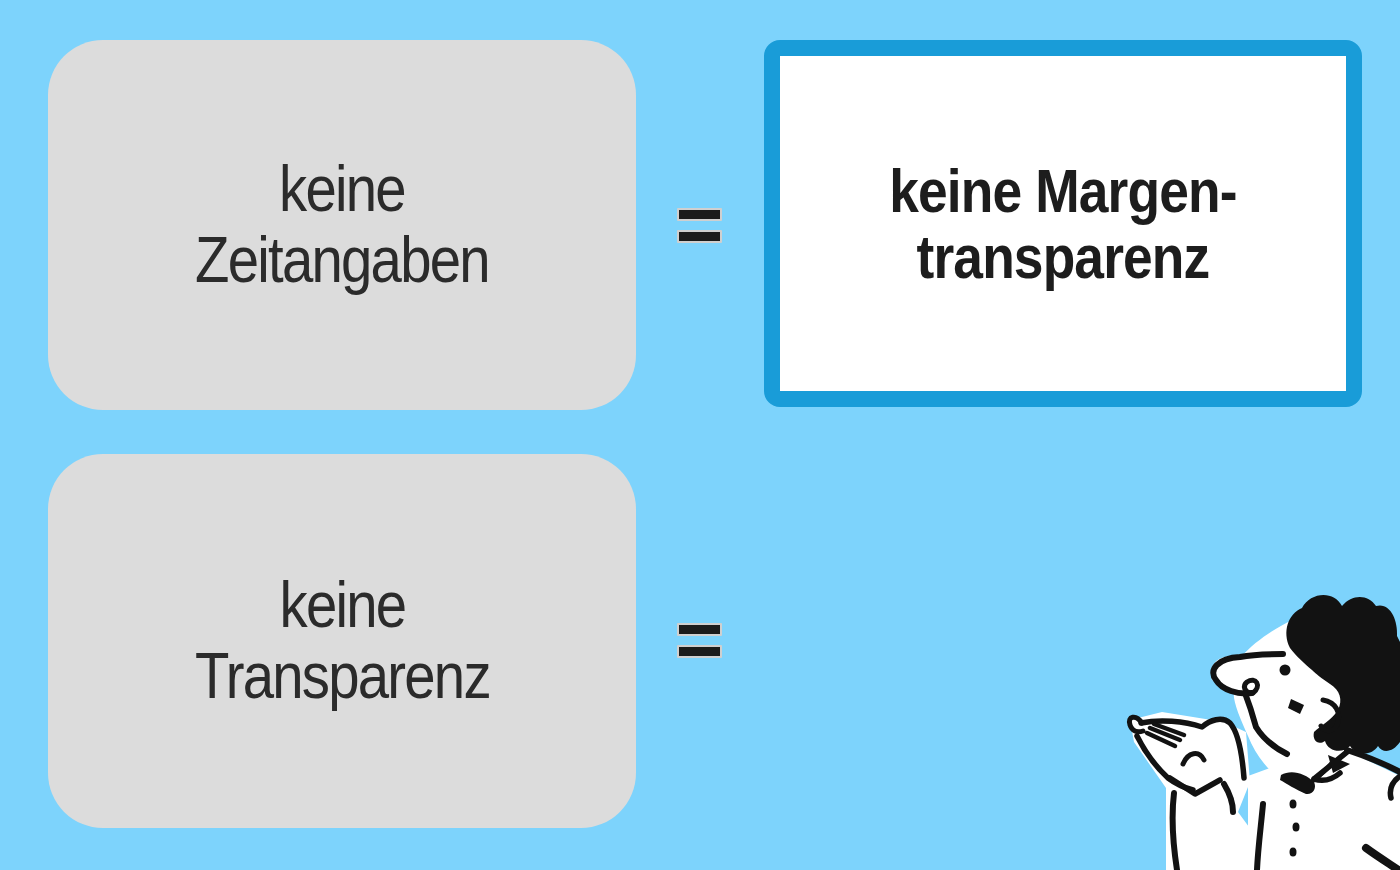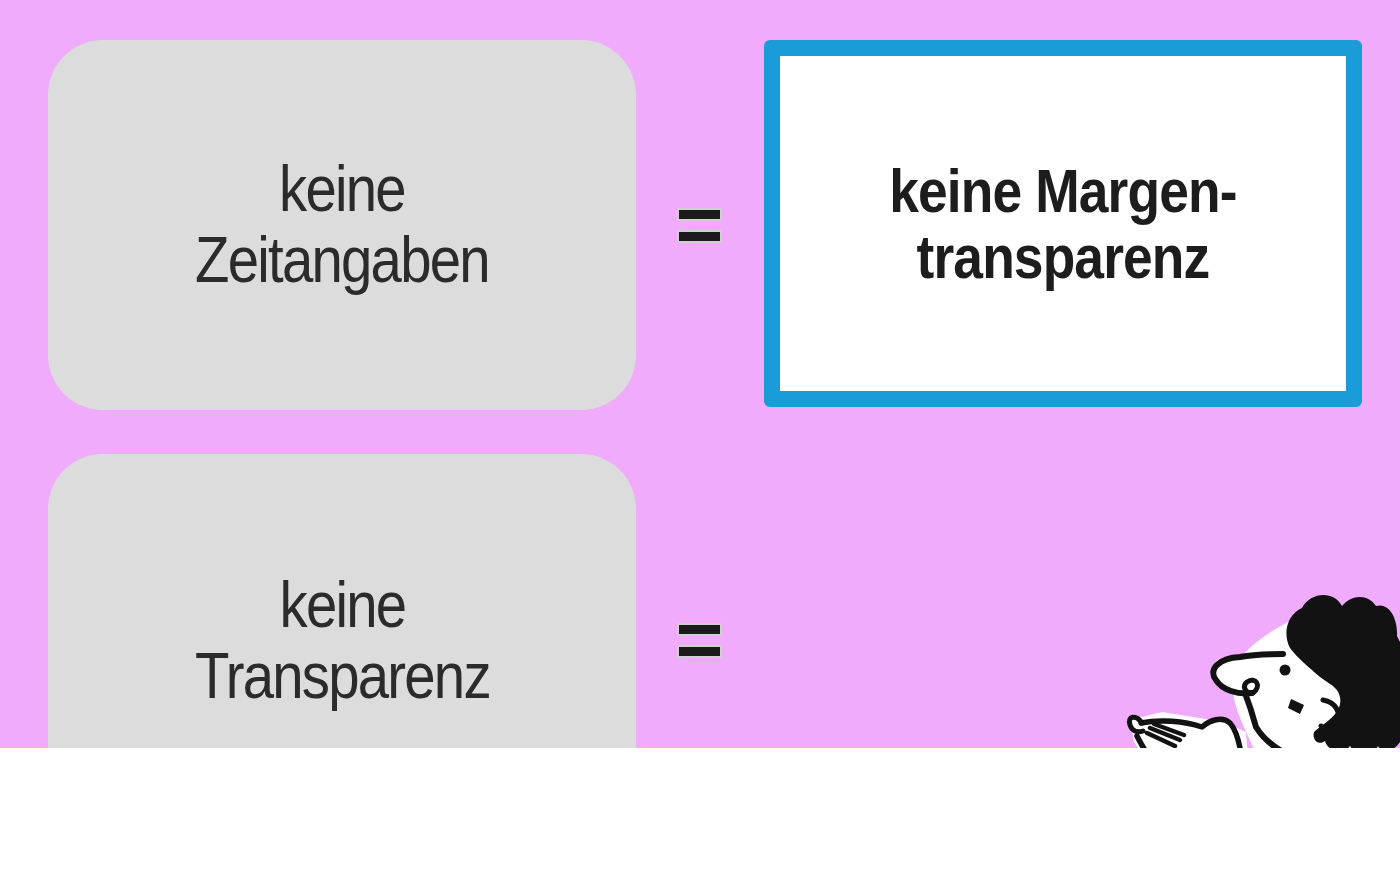--- a/index.html
+++ b/index.html
@@ -1,23 +1,23 @@
 <!DOCTYPE html>
 <html><head>
 <meta charset="utf-8">
 <style>
   html,body{margin:0;padding:0;background:#ffffff;}
   .canvas{
-    position:relative;width:1400px;height:748px;overflow:hidden;
-    background:#f0abfc;
+    position:relative;width:1400px;height:870px;overflow:hidden;
+    background:#7dd3fc;
     font-family:"Liberation Sans","DejaVu Sans",sans-serif;
   }
   .box{position:absolute;display:flex;align-items:center;justify-content:center;box-sizing:border-box;}
   .box-gray{background:#DCDCDC;border-radius:55px;}
-  .box-blue{background:#ffffff;border:16px solid #199CD8;border-radius:6px;}
+  .box-blue{background:#ffffff;border:16px solid #199CD8;border-radius:16px;}
   .label{
     text-align:center;color:#2b2b2b;font-size:64px;line-height:71px;
     letter-spacing:-2px;transform:scaleX(0.88);transform-origin:50% 50%;
     white-space:nowrap;
   }
   .label-bold{
     text-align:center;color:#1d1d1d;font-weight:700;font-size:62px;line-height:66px;
     letter-spacing:-1px;transform:scaleX(0.86);transform-origin:50% 50%;
     white-space:nowrap;
   }

